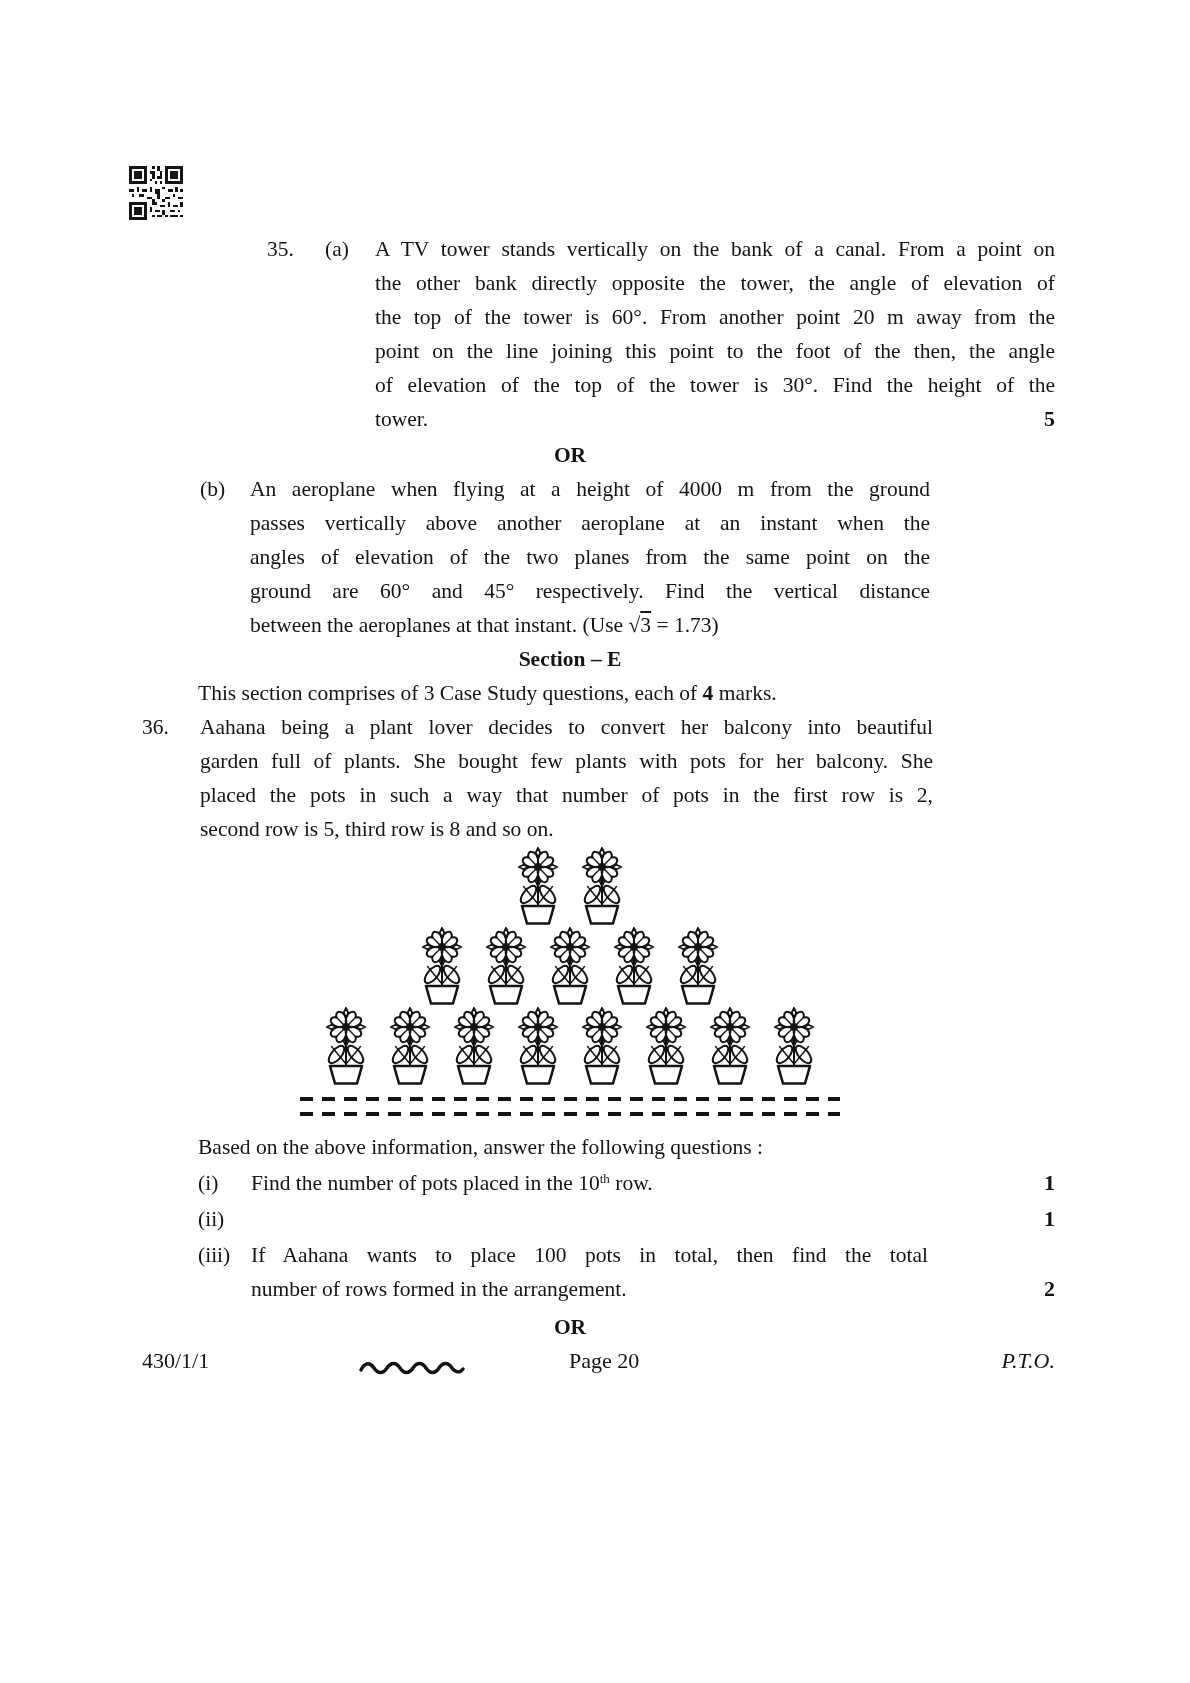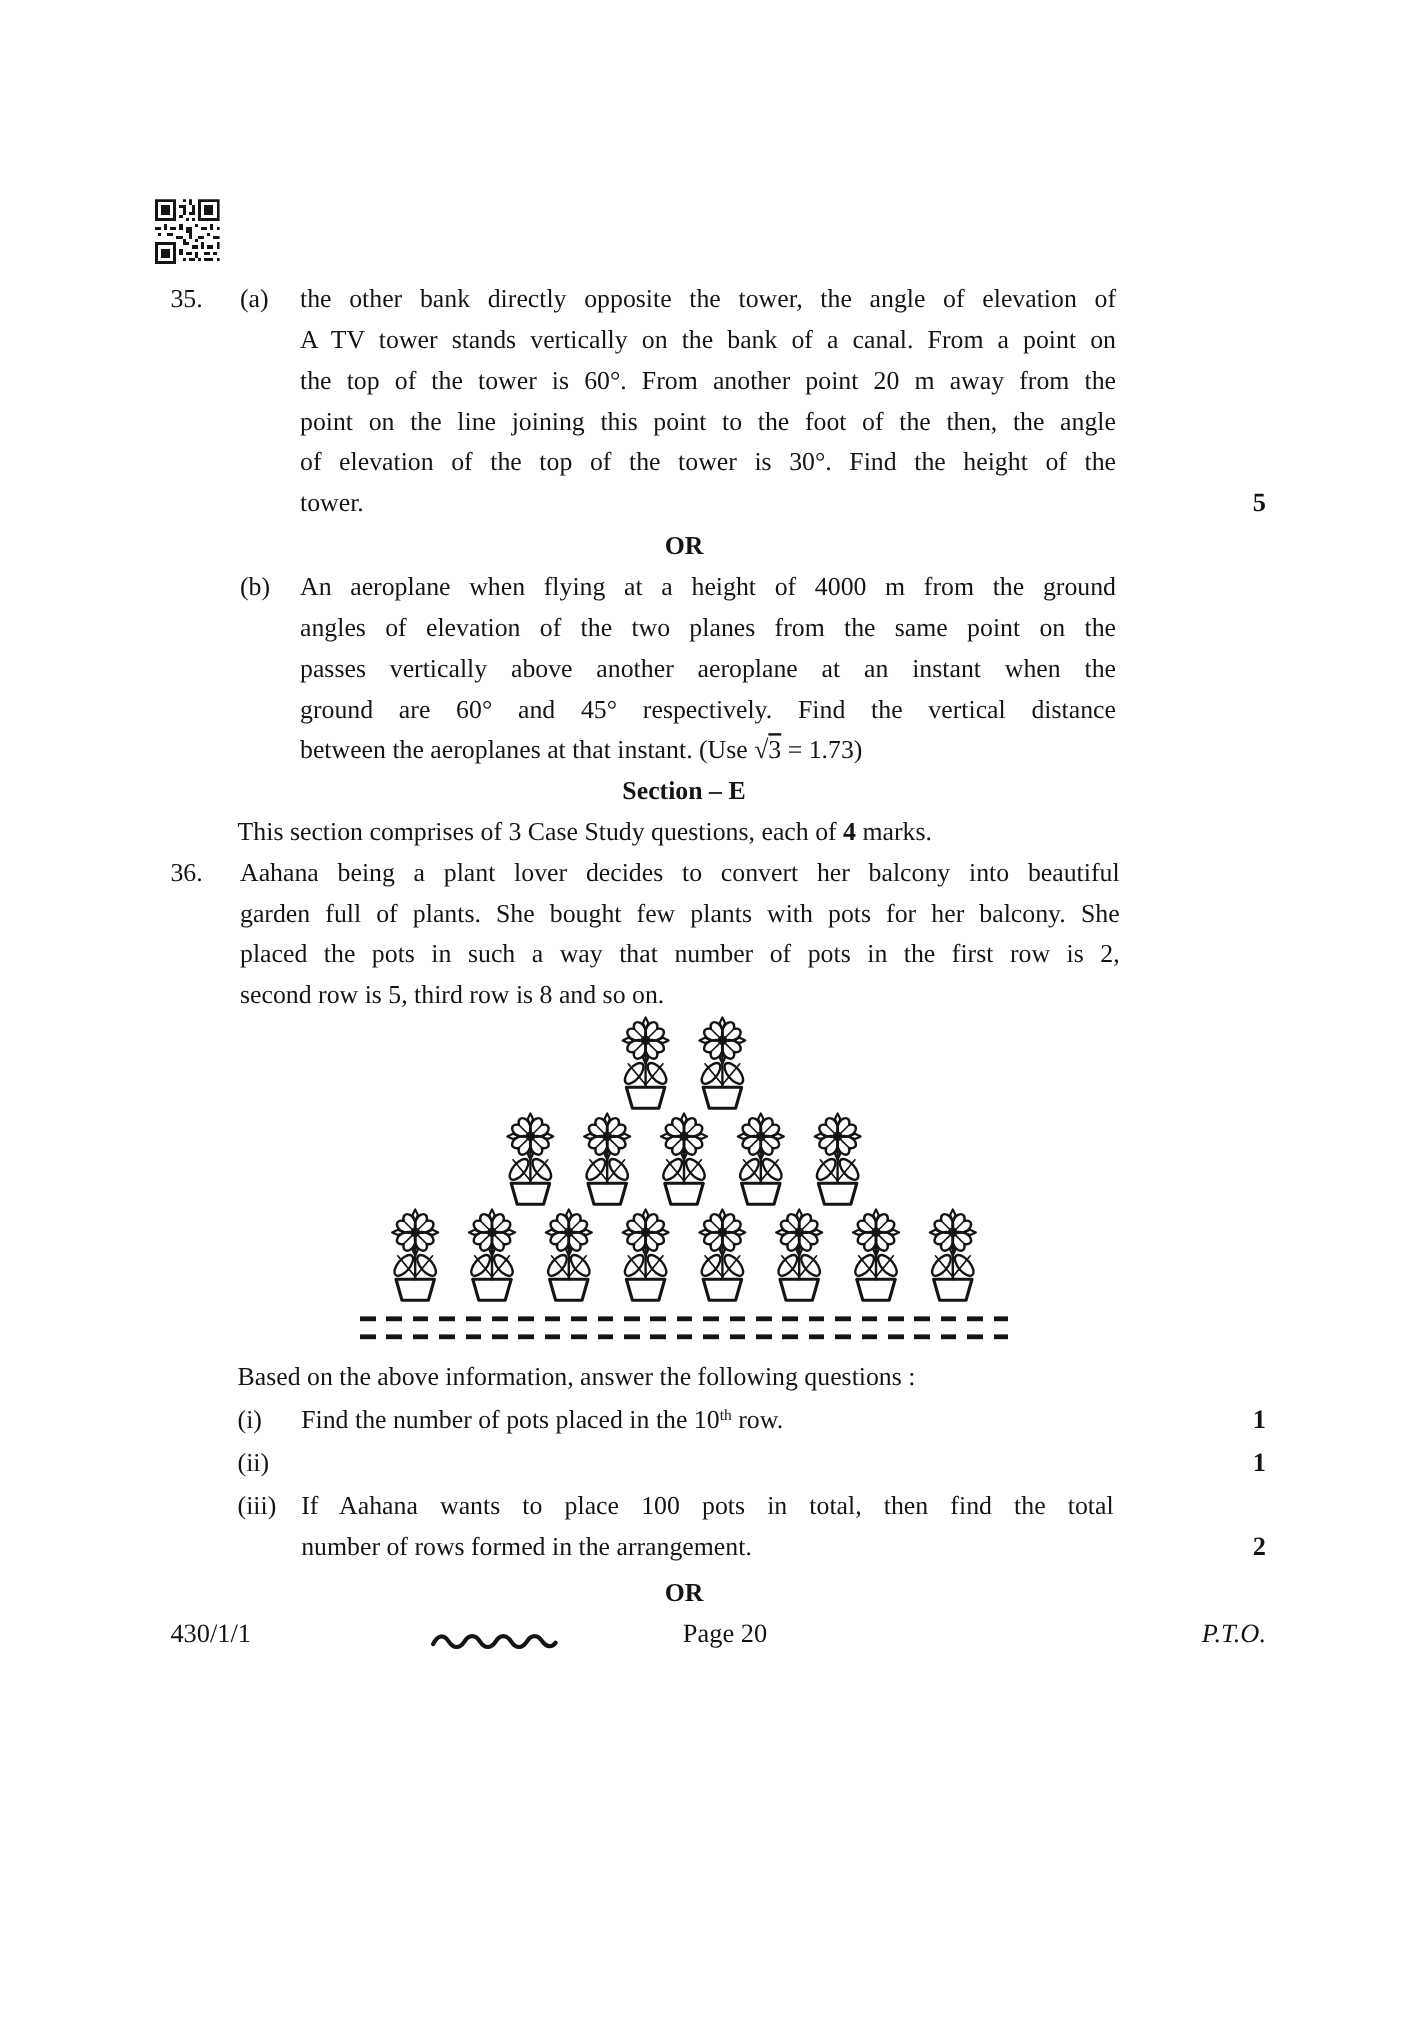--- a/index.html
+++ b/index.html
@@ -23,21 +23,21 @@
   .qnum   { width:58px; flex:none; }
   .sublab { width:50px; flex:none; }
   .qtextA { width:680px; flex:none; }
   .qtext36{ width:733px; flex:none; }
   .mark   { position:absolute; right:0; bottom:0; font-weight:bold; font-size:22px; }
 
   .center-col { width:856px; text-align:center; font-weight:bold; }
   .or1 { margin-top:2px; }
   .or2 { margin-top:4px; }
 
-  .q35  { margin-top:232px; }
+  .q35  { margin-top:232px;justify-content:flex-end; }
   .secE { }
 
   .indent1 { margin-left:56px; }
   .sub  { display:flex; position:relative; margin-left:56px; margin-top:2px; align-items:flex-start; }
   .sublab2 { width:53px; flex:none; }
   .qtextSub { width:677px; flex:none; }
 
   
   .pots { width:856px; display:flex; flex-direction:column; align-items:center; }
   .pot-row { display:flex; gap:6px; }
@@ -120,39 +120,39 @@
     </g>
   </svg>
 </span>
 
 <div class="content">
 
   <div class="qrow q35">
     <span class="qnum">35.</span>
     <span class="sublab">(a)</span>
     <span class="qtextA">
+        <div class="jl jlj">A TV tower stands vertically on the bank of a canal. From a point on</div>
         <div class="jl jlj">the other bank directly opposite the tower, the angle of elevation of</div>
-        <div class="jl jlj">A TV tower stands vertically on the bank of a canal. From a point on</div>
         <div class="jl jlj">the top of the tower is 60°. From another point 20 m away from the</div>
         <div class="jl jlj">point on the line joining this point to the foot of the then, the angle</div>
         <div class="jl jlj">of elevation of the top of the tower is 30°. Find the height of the</div>
         <div class="jl">tower.</div>
       </span>
     <span class="mark">5</span>
   </div>
 
   <div class="center-col or1">OR</div>
 
   <div class="qrow">
     <span class="qnum"></span>
     <span class="sublab">(b)</span>
     <span class="qtextA">
         <div class="jl jlj">An aeroplane when flying at a height of 4000 m from the ground</div>
+        <div class="jl jlj">passes vertically above another aeroplane at an instant when the</div>
         <div class="jl jlj">angles of elevation of the two planes from the same point on the</div>
-        <div class="jl jlj">passes vertically above another aeroplane at an instant when the</div>
         <div class="jl jlj">ground are 60° and 45° respectively. Find the vertical distance</div>
         <div class="jl">between the aeroplanes at that instant. (Use √<span class="ov">3</span> = 1.73)</div>
       </span>
   </div>
 
   <div class="center-col secE">Section – E</div>
   <div class="indent1">This section comprises of 3 Case Study questions, each of <b>4</b> marks.</div>
 
   <div class="qrow">
     <span class="qnum">36.</span>

